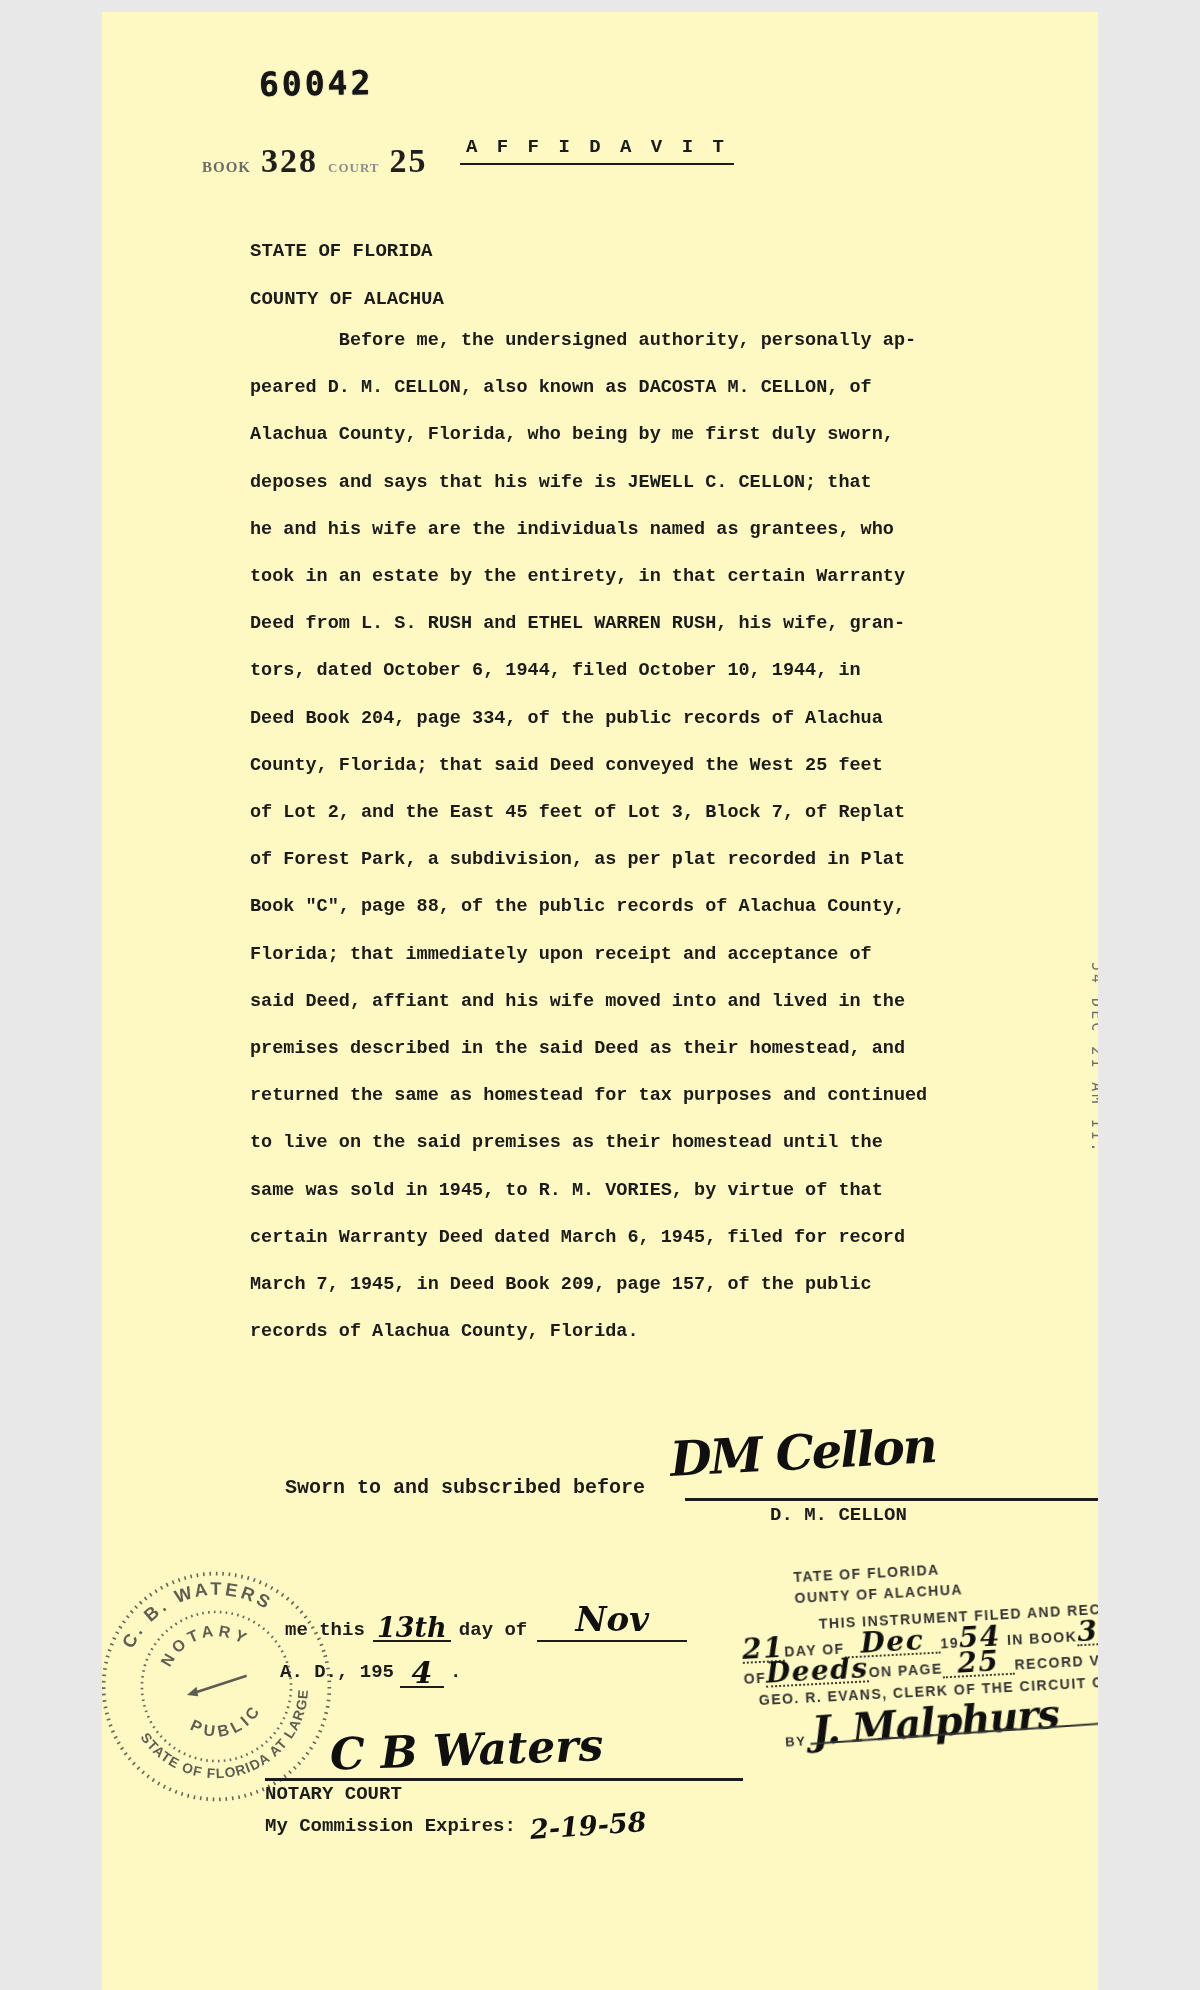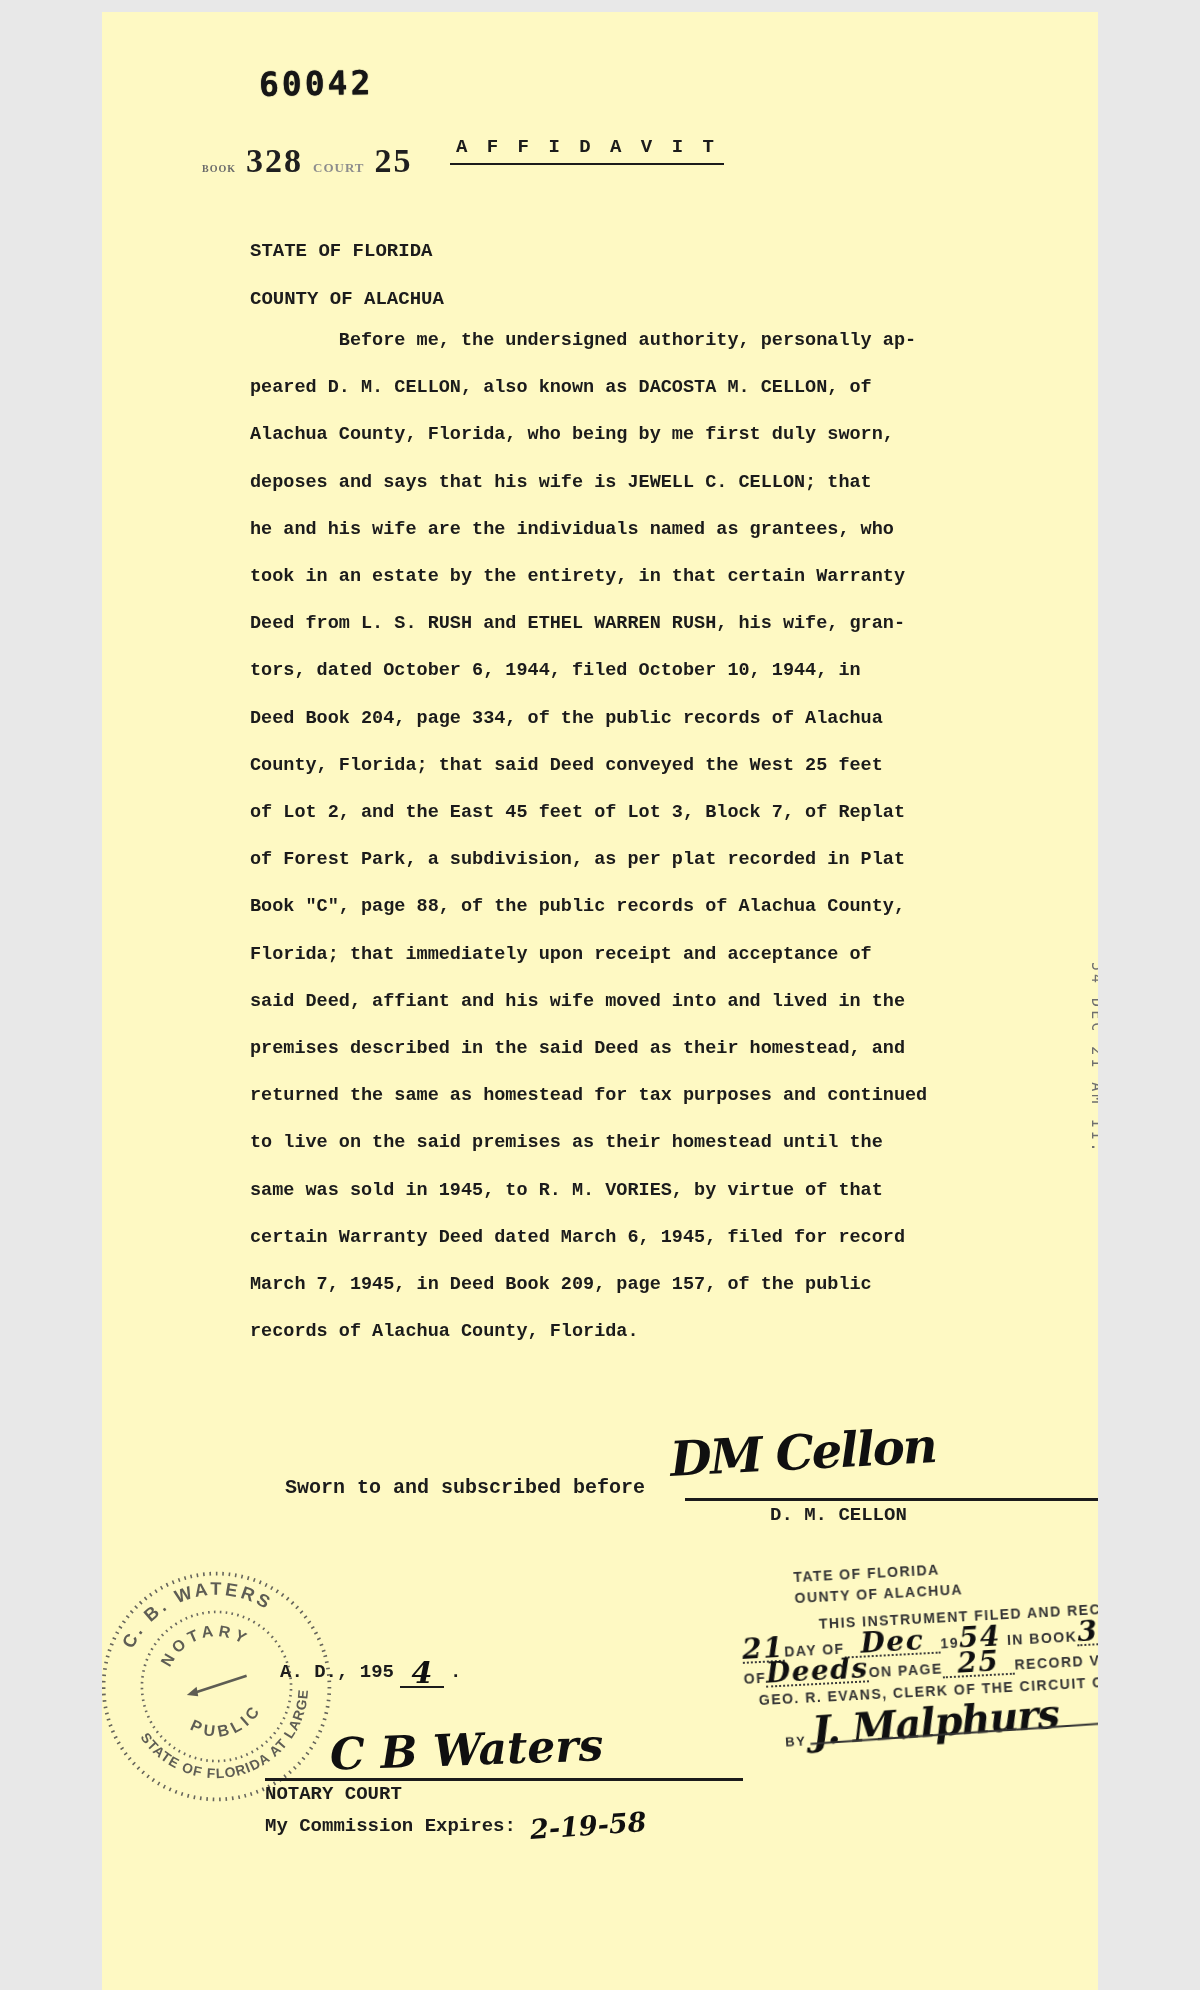--- a/index.html
+++ b/index.html
@@ -19,25 +19,25 @@
     font-size:33px;font-weight:bold;letter-spacing:3px;
     color:#161616;transform:rotate(-1deg);
     text-shadow:0 0 1px #111;
   }
   .bookpage{
     position:absolute;left:100px;top:130px;
     display:flex;align-items:baseline;gap:10px;
     color:#2f2f2f;filter:blur(.4px);
     font-family:"Liberation Serif",serif;
   }
-  .bp-label{font-size:10px;font-weight:bold;color:#6b6b6b;letter-spacing:1px;}
+  .bp-label{font-size:15px;font-weight:bold;color:#6b6b6b;letter-spacing:1px;}
   .bp-label.faint{color:#8d8d8d;font-size:13px;}
   .bp-big{font-size:34px;font-weight:bold;color:#1f1f1f;letter-spacing:2px;}
   .title{
-    position:absolute;left:348px;top:124px;
+    position:absolute;left:358px;top:124px;
     font-size:19px;font-weight:bold;letter-spacing:4px;
     border-bottom:2px solid #1c1c1c;padding:0 6px 5px 6px;
     white-space:pre;
   }
   
   .venue{position:absolute;left:148px;font-size:19px;font-weight:bold;white-space:pre;}
   .venue.state{top:228px;}
   .venue.county{top:276px;}
   
   .bodytext{
@@ -135,20 +135,26 @@
 
   <div class="v-datetime">'54 DEC 21 AM 11:</div>
   <div class="v-received">RECEIVED</div>
 
   <div class="sig-script hw">DM Cellon</div>
   <div class="sig-line"></div>
   <div class="sig-typed">D. M. CELLON</div>
 
   <div class="sworn1">Sworn to and subscribed before</div>
 
+  <div class="sworn2">
+    <span>me this</span>
+    <span class="fill f-day"><span class="hw">13th</span></span>
+    <span>day of</span>
+    <span class="fill f-month"><span class="hw">Nov</span></span>
+  </div>
 
   <div class="sworn3">
     <span>A. D., 195</span>
     <span class="fill f-year"><span class="hw">4</span></span>
     <span>.</span>
   </div>
 
   <svg class="seal" width="245" height="245" viewBox="0 0 230 230">
     <circle cx="115" cy="115" r="106" fill="none" stroke="#454545" stroke-width="3.5" stroke-dasharray="1.5 4.5"></circle>
     <circle cx="115" cy="115" r="70" fill="none" stroke="#4a4a4a" stroke-width="2.5" stroke-dasharray="1.5 4"></circle>

